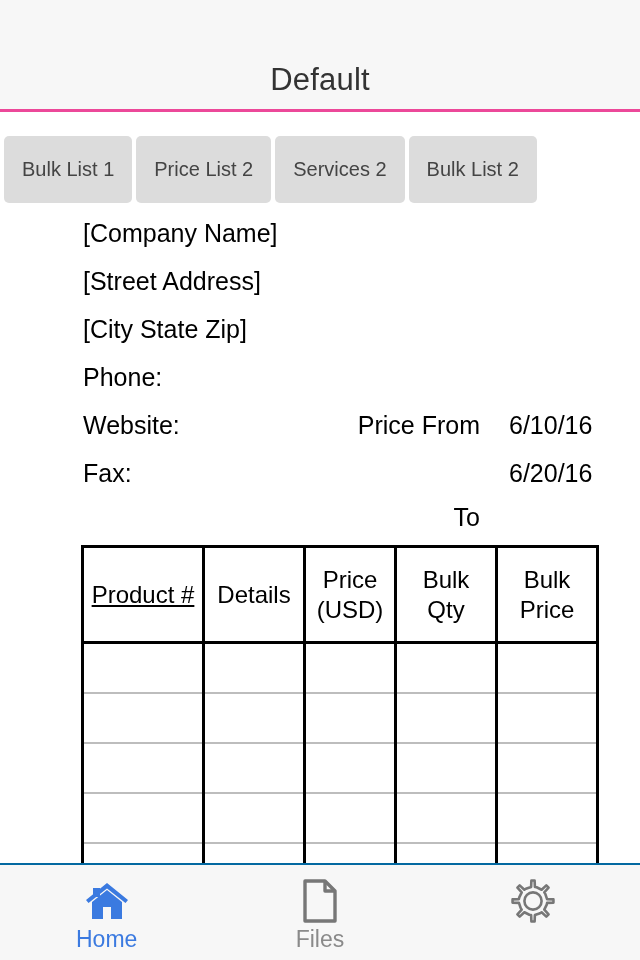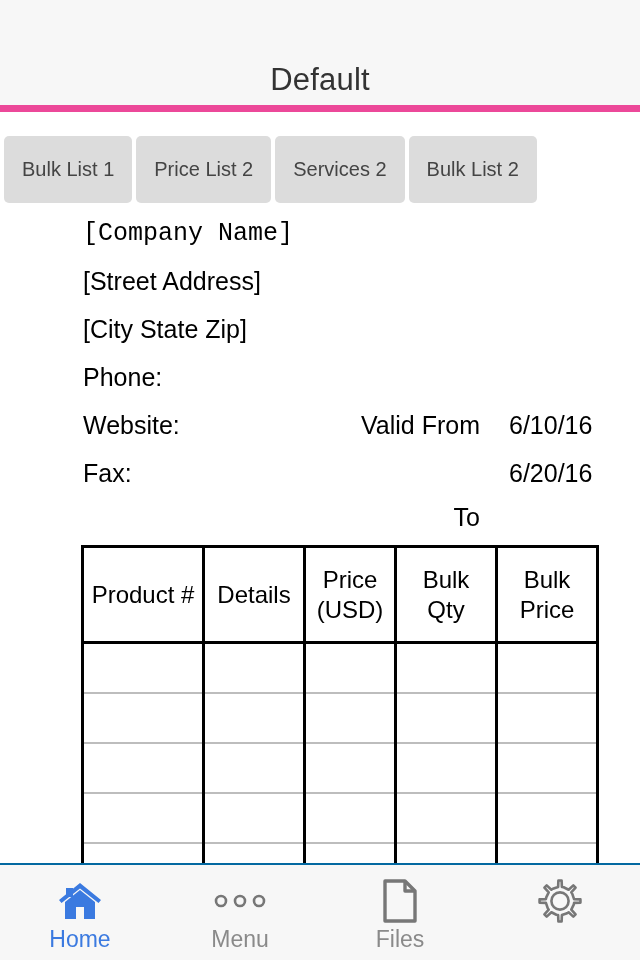--- a/index.html
+++ b/index.html
@@ -23,21 +23,21 @@
     background: #ffffff;
   }
 
   
   .titlebar {
     position: absolute;
     left: 0; top: 0;
     width: 640px;
     height: 112px;
     background: #f7f7f7;
-    border-bottom: 7px solid #ec4899;
+    border-bottom: 3px solid #ec4899;
     box-sizing: border-box;
   }
   .titlebar-title {
     position: absolute;
     left: 0;
     top: 62px;
     width: 640px;
     text-align: center;
     font-size: 31px;
     color: #333333;
@@ -147,21 +147,21 @@
     border-top: 3px solid #000000;
     border-bottom: 3px solid #000000;
     line-height: 1.22;
   }
   .ptable tbody td {
     height: 48px;
   }
   .ptable tbody tr:first-child td {
     border-top: none;
   }
-  .col-product { width: 118px; }
+  .col-product { width: 118px; text-decoration: underline; }
   .col-details { width: 98px; }
   .col-price   { width: 88px; }
   .col-bqty    { width: 98px; }
   .col-bprice  { width: 98px; }
 
   
   .tabbar {
     position: absolute;
     left: 0;
     bottom: 0;
@@ -203,29 +203,29 @@
   <div class="titlebar">
     <div class="titlebar-title">Default</div>
   </div>
 
   <div class="tabstrip">
     <div class="tabstrip-inner" id="tabstrip-inner"><div class="tab">Bulk List 1</div><div class="tab">Price List 2</div><div class="tab">Services 2</div><div class="tab">Bulk List 2</div></div>
   </div>
 
   <div class="doc">
     <div id="info-lines">
-        <div class="info-line" style="top: 8px; font-family: Liberation Mono, monospace;">[Company Name]</div>
+        <div class="info-line" style="top: 8px;">[Company Name]</div>
         <div class="info-line" style="top: 56px;">[Street Address]</div>
         <div class="info-line" style="top: 104px;">[City State Zip]</div>
         <div class="info-line" style="top: 152px;">Phone:</div>
         <div class="info-line" style="top: 200px;">Website:</div>
         <div class="info-line" style="top: 248px;">Fax:</div>
       </div>
     <div id="validity-rows">
-        <div class="validity-label" style="top: 200px;">Valid From</div>
+        <div class="validity-label" style="top: 200px;">Price From</div>
         <div class="validity-value" style="top: 200px;">6/10/16</div>
         <div class="validity-label" style="top: 248px; margin-top: 44px;">To</div>
         <div class="validity-value" style="top: 248px;">6/20/16</div>
       </div>
 
     <table class="ptable">
       <thead>
         <tr id="ptable-head-row">
             <th class="col-product">
               <div>Product #</div>
@@ -293,30 +293,20 @@
           <svg width="46" height="42" viewBox="0 0 46 42">
             <path d="M23 3 L44 20 L41.5 23 L23 8.5 L4.5 23 L2 20 Z" fill="#3b7ae0"></path>
             <path d="M8 22 L8 39 L19 39 L19 27 L27 27 L27 39 L38 39 L38 22 L23 10 Z" fill="#3b7ae0"></path>
             <rect x="9" y="8" width="7" height="9" fill="#3b7ae0"></rect>
           </svg>
         </div>
         <div class="tabbar-label">Home</div>
       </div>
       <div class="tabbar-item">
         <div class="tabbar-icon">
-          <svg width="54" height="18" viewBox="0 0 54 18">
-            <circle cx="8" cy="9" r="5" fill="none" stroke="#777777" stroke-width="2.6"></circle>
-            <circle cx="27" cy="9" r="5" fill="none" stroke="#777777" stroke-width="2.6"></circle>
-            <circle cx="46" cy="9" r="5" fill="none" stroke="#777777" stroke-width="2.6"></circle>
-          </svg>
-        </div>
-        <div class="tabbar-label">Menu</div>
-      </div>
-      <div class="tabbar-item">
-        <div class="tabbar-icon">
           <svg width="38" height="46" viewBox="0 0 38 46">
             <path d="M4 3 H24 L34 13 V43 H4 Z" fill="none" stroke="#777777" stroke-width="3.4" stroke-linejoin="round"></path>
             <path d="M24 3 V13 H34" fill="none" stroke="#777777" stroke-width="3.4" stroke-linejoin="round"></path>
           </svg>
         </div>
         <div class="tabbar-label">Files</div>
       </div>
       <div class="tabbar-item">
         <div class="tabbar-icon">
           <svg width="46" height="46" viewBox="0 0 46 46">

